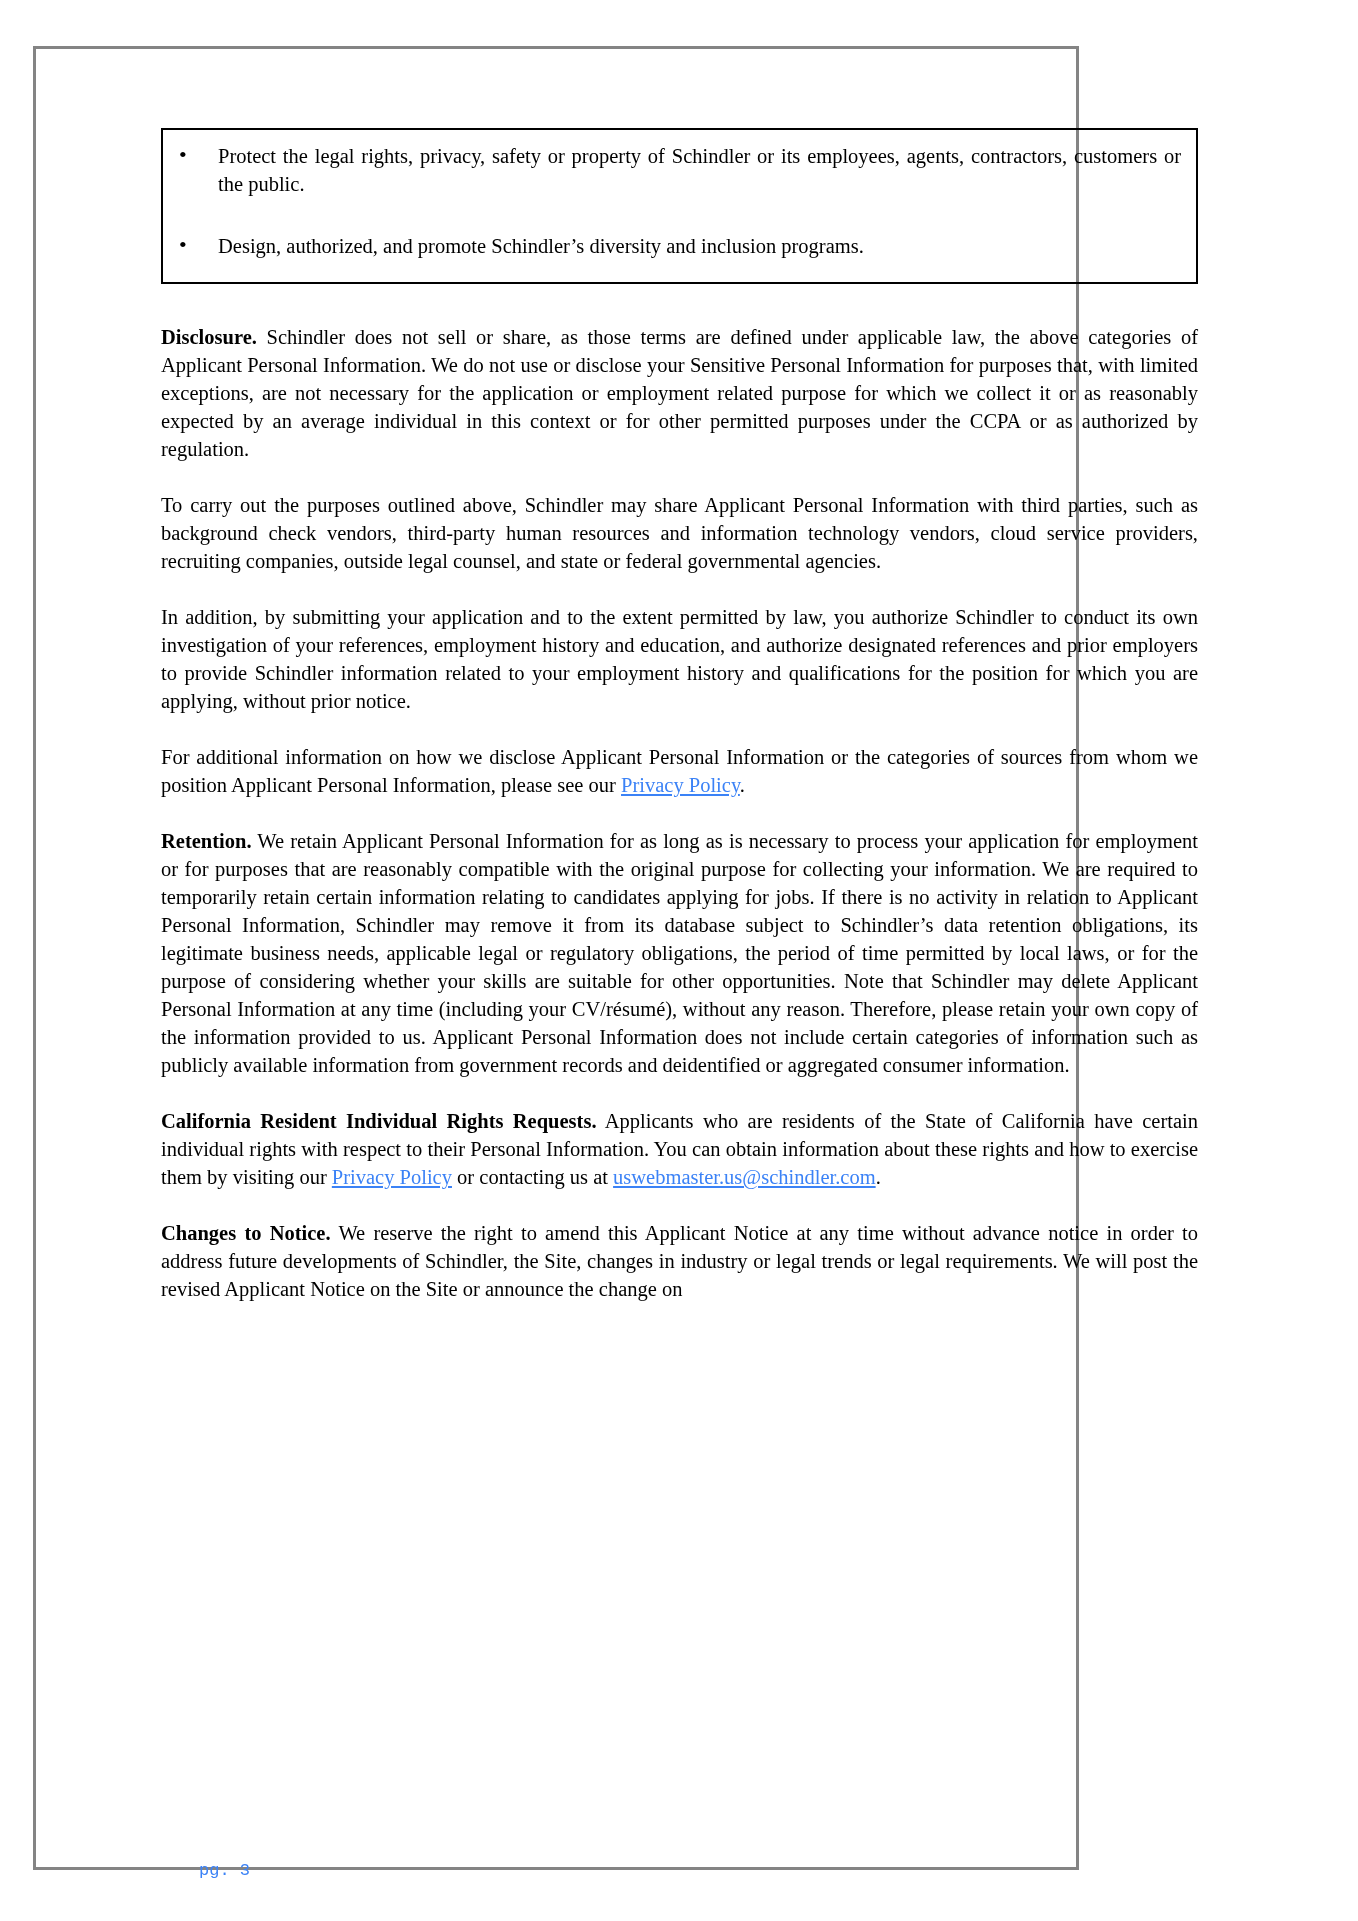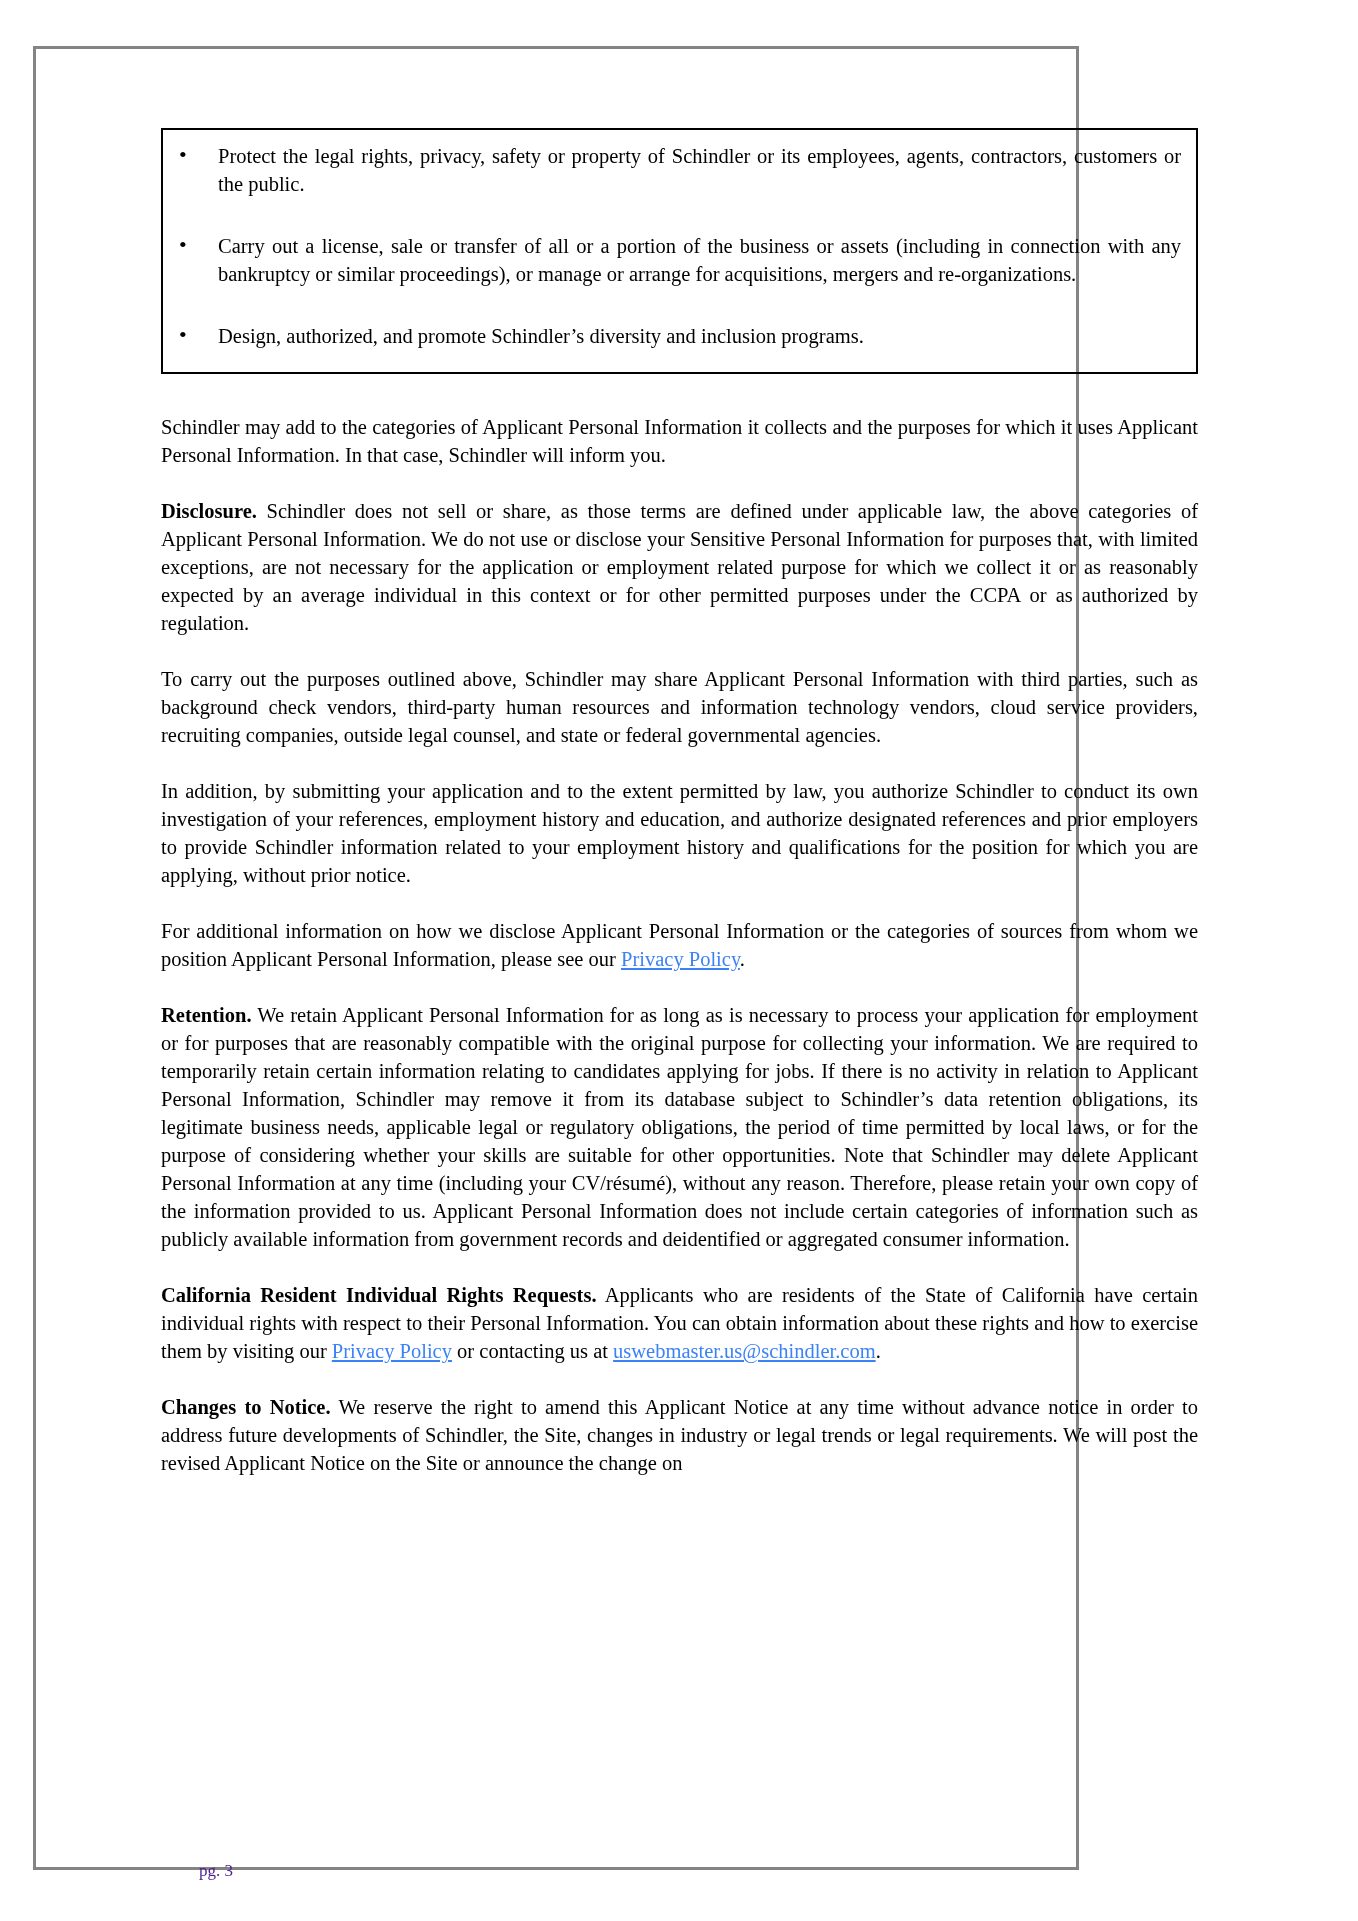--- a/index.html
+++ b/index.html
@@ -58,39 +58,37 @@
   .para:last-child{margin-bottom:9px;}
   .para b{font-weight:bold;}
   .link{
     color:#3b82f6;
     text-decoration:underline;
     cursor:pointer;
   }
   .footer{
     position:absolute;
     left:163px;top:1812px;
-    font-family:Liberation Serif, serif;
+    font-family:Liberation Mono, monospace;
     font-size:17px;
-    color:#4c1d95;
+    color:#3b82f6;
   }
 </style>
 </head>
 <body>
 
 <div class="page">
   <div class="content">
     <div class="bullet-box">
       <ul class="bullets" id="bullet-list">
           <li class="bullet-item">Protect the legal rights, privacy, safety or property of Schindler or its employees, agents, contractors, customers or the public.</li>
-          <li class="bullet-item">Carry out a license, sale or transfer of all or a portion of the business or assets (including in connection with any bankruptcy or similar proceedings), or manage or arrange for acquisitions, mergers and re-organizations.</li>
           <li class="bullet-item">Design, authorized, and promote Schindler’s diversity and inclusion programs.</li>
         </ul>
     </div>
     <div id="paragraph-container">
-        <p class="para"><span>Schindler may add to the categories of Applicant Personal Information it collects and the purposes for which it uses Applicant Personal Information. In that case, Schindler will inform you.</span></p>
         <p class="para"><b>Disclosure.</b><span> Schindler does not sell or share, as those terms are defined under applicable law, the above categories of Applicant Personal Information. We do not use or disclose your Sensitive Personal Information for purposes that, with limited exceptions, are not necessary for the application or employment related purpose for which we collect it or as reasonably expected by an average individual in this context or for other permitted purposes under the CCPA or as authorized by regulation.</span></p>
         <p class="para"><span>To carry out the purposes outlined above, Schindler may share Applicant Personal Information with third parties, such as background check vendors, third-party human resources and information technology vendors, cloud service providers, recruiting companies, outside legal counsel, and state or federal governmental agencies.</span></p>
         <p class="para"><span>In addition, by submitting your application and to the extent permitted by law, you authorize Schindler to conduct its own investigation of your references, employment history and education, and authorize designated references and prior employers to provide Schindler information related to your employment history and qualifications for the position for which you are applying, without prior notice.</span></p>
         <p class="para"><span>For additional information on how we disclose Applicant Personal Information or the categories of sources from whom we position Applicant Personal Information, please see our </span><a class="link" href="#">Privacy Policy</a><span>.</span></p>
         <p class="para"><b>Retention.</b><span> We retain Applicant Personal Information for as long as is necessary to process your application for employment or for purposes that are reasonably compatible with the original purpose for collecting your information. We are required to temporarily retain certain information relating to candidates applying for jobs. If there is no activity in relation to Applicant Personal Information, Schindler may remove it from its database subject to Schindler’s data retention obligations, its legitimate business needs, applicable legal or regulatory obligations, the period of time permitted by local laws, or for the purpose of considering whether your skills are suitable for other opportunities. Note that Schindler may delete Applicant Personal Information at any time (including your CV/résumé), without any reason. Therefore, please retain your own copy of the information provided to us. Applicant Personal Information does not include certain categories of information such as publicly available information from government records and deidentified or aggregated consumer information.</span></p>
         <p class="para"><b>California Resident Individual Rights Requests.</b><span> Applicants who are residents of the State of California have certain individual rights with respect to their Personal Information. You can obtain information about these rights and how to exercise them by visiting our </span><a class="link" href="#">Privacy Policy</a><span> or contacting us at </span><a class="link" href="#">uswebmaster.us@schindler.com</a><span>.</span></p>
         <p class="para"><b>Changes to Notice.</b><span> We reserve the right to amend this Applicant Notice at any time without advance notice in order to address future developments of Schindler, the Site, changes in industry or legal trends or legal requirements. We will post the revised Applicant Notice on the Site or announce the change on</span></p>
       </div>
   </div>
   <div class="footer">pg. 3</div>

